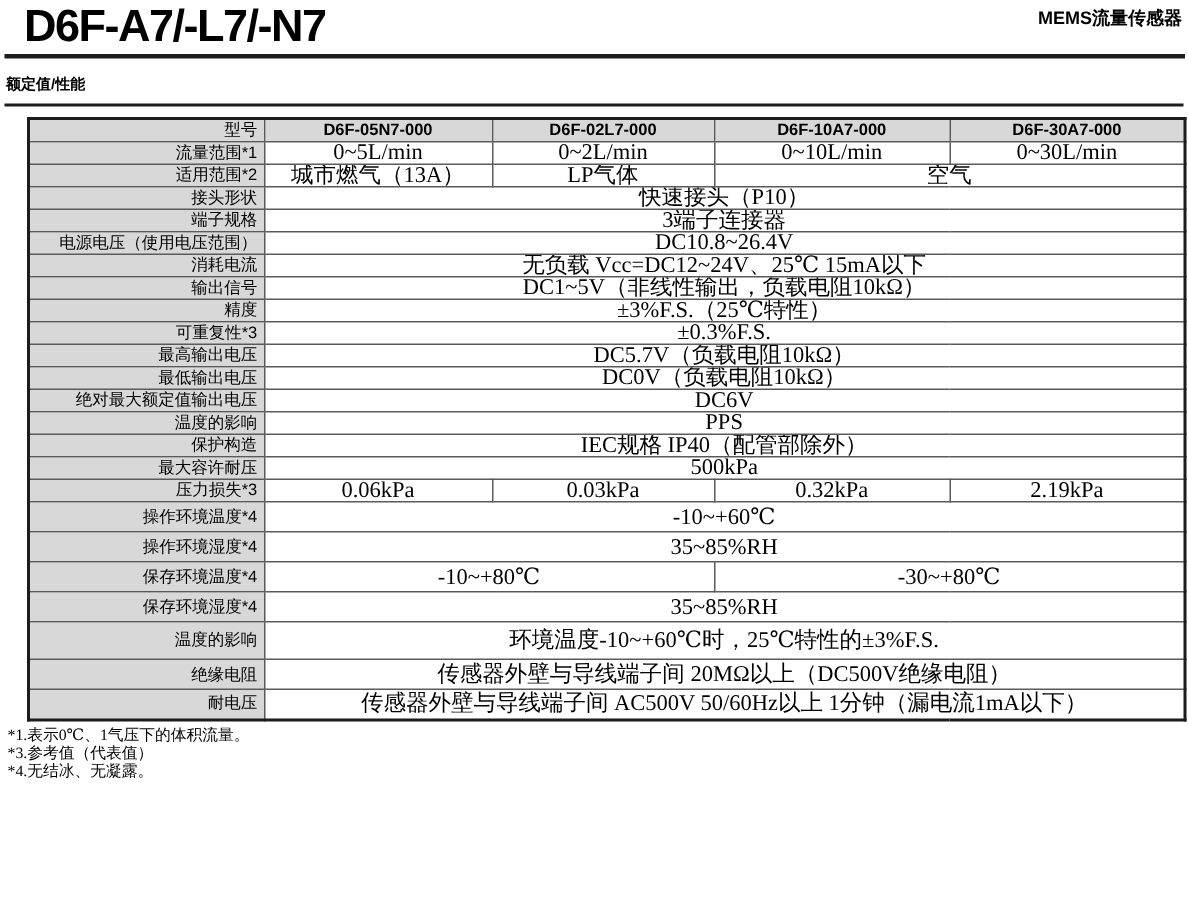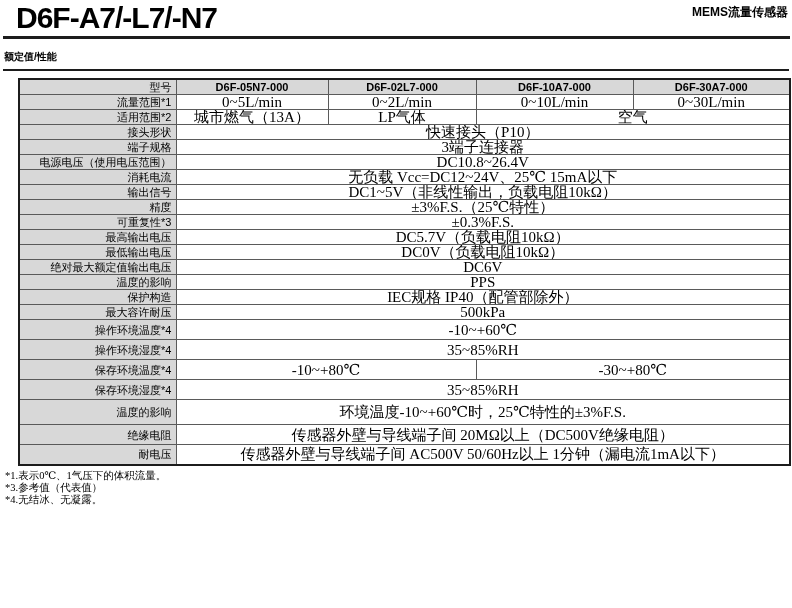--- a/index.html
+++ b/index.html
@@ -148,20 +148,27 @@
           <td colspan="4">PPS</td>
         </tr>
         <tr>
           <th>保护构造</th>
           <td colspan="4">IEC规格 IP40（配管部除外）</td>
         </tr>
         <tr>
           <th>最大容许耐压</th>
           <td colspan="4">500kPa</td>
         </tr>
+        <tr>
+          <th>压力损失*3</th>
+          <td>0.06kPa</td>
+          <td>0.03kPa</td>
+          <td>0.32kPa</td>
+          <td>2.19kPa</td>
+        </tr>
         <tr class="mid">
           <th>操作环境温度*4</th>
           <td colspan="4">-10~+60℃</td>
         </tr>
         <tr class="mid">
           <th>操作环境湿度*4</th>
           <td colspan="4">35~85%RH</td>
         </tr>
         <tr class="mid">
           <th>保存环境温度*4</th>

